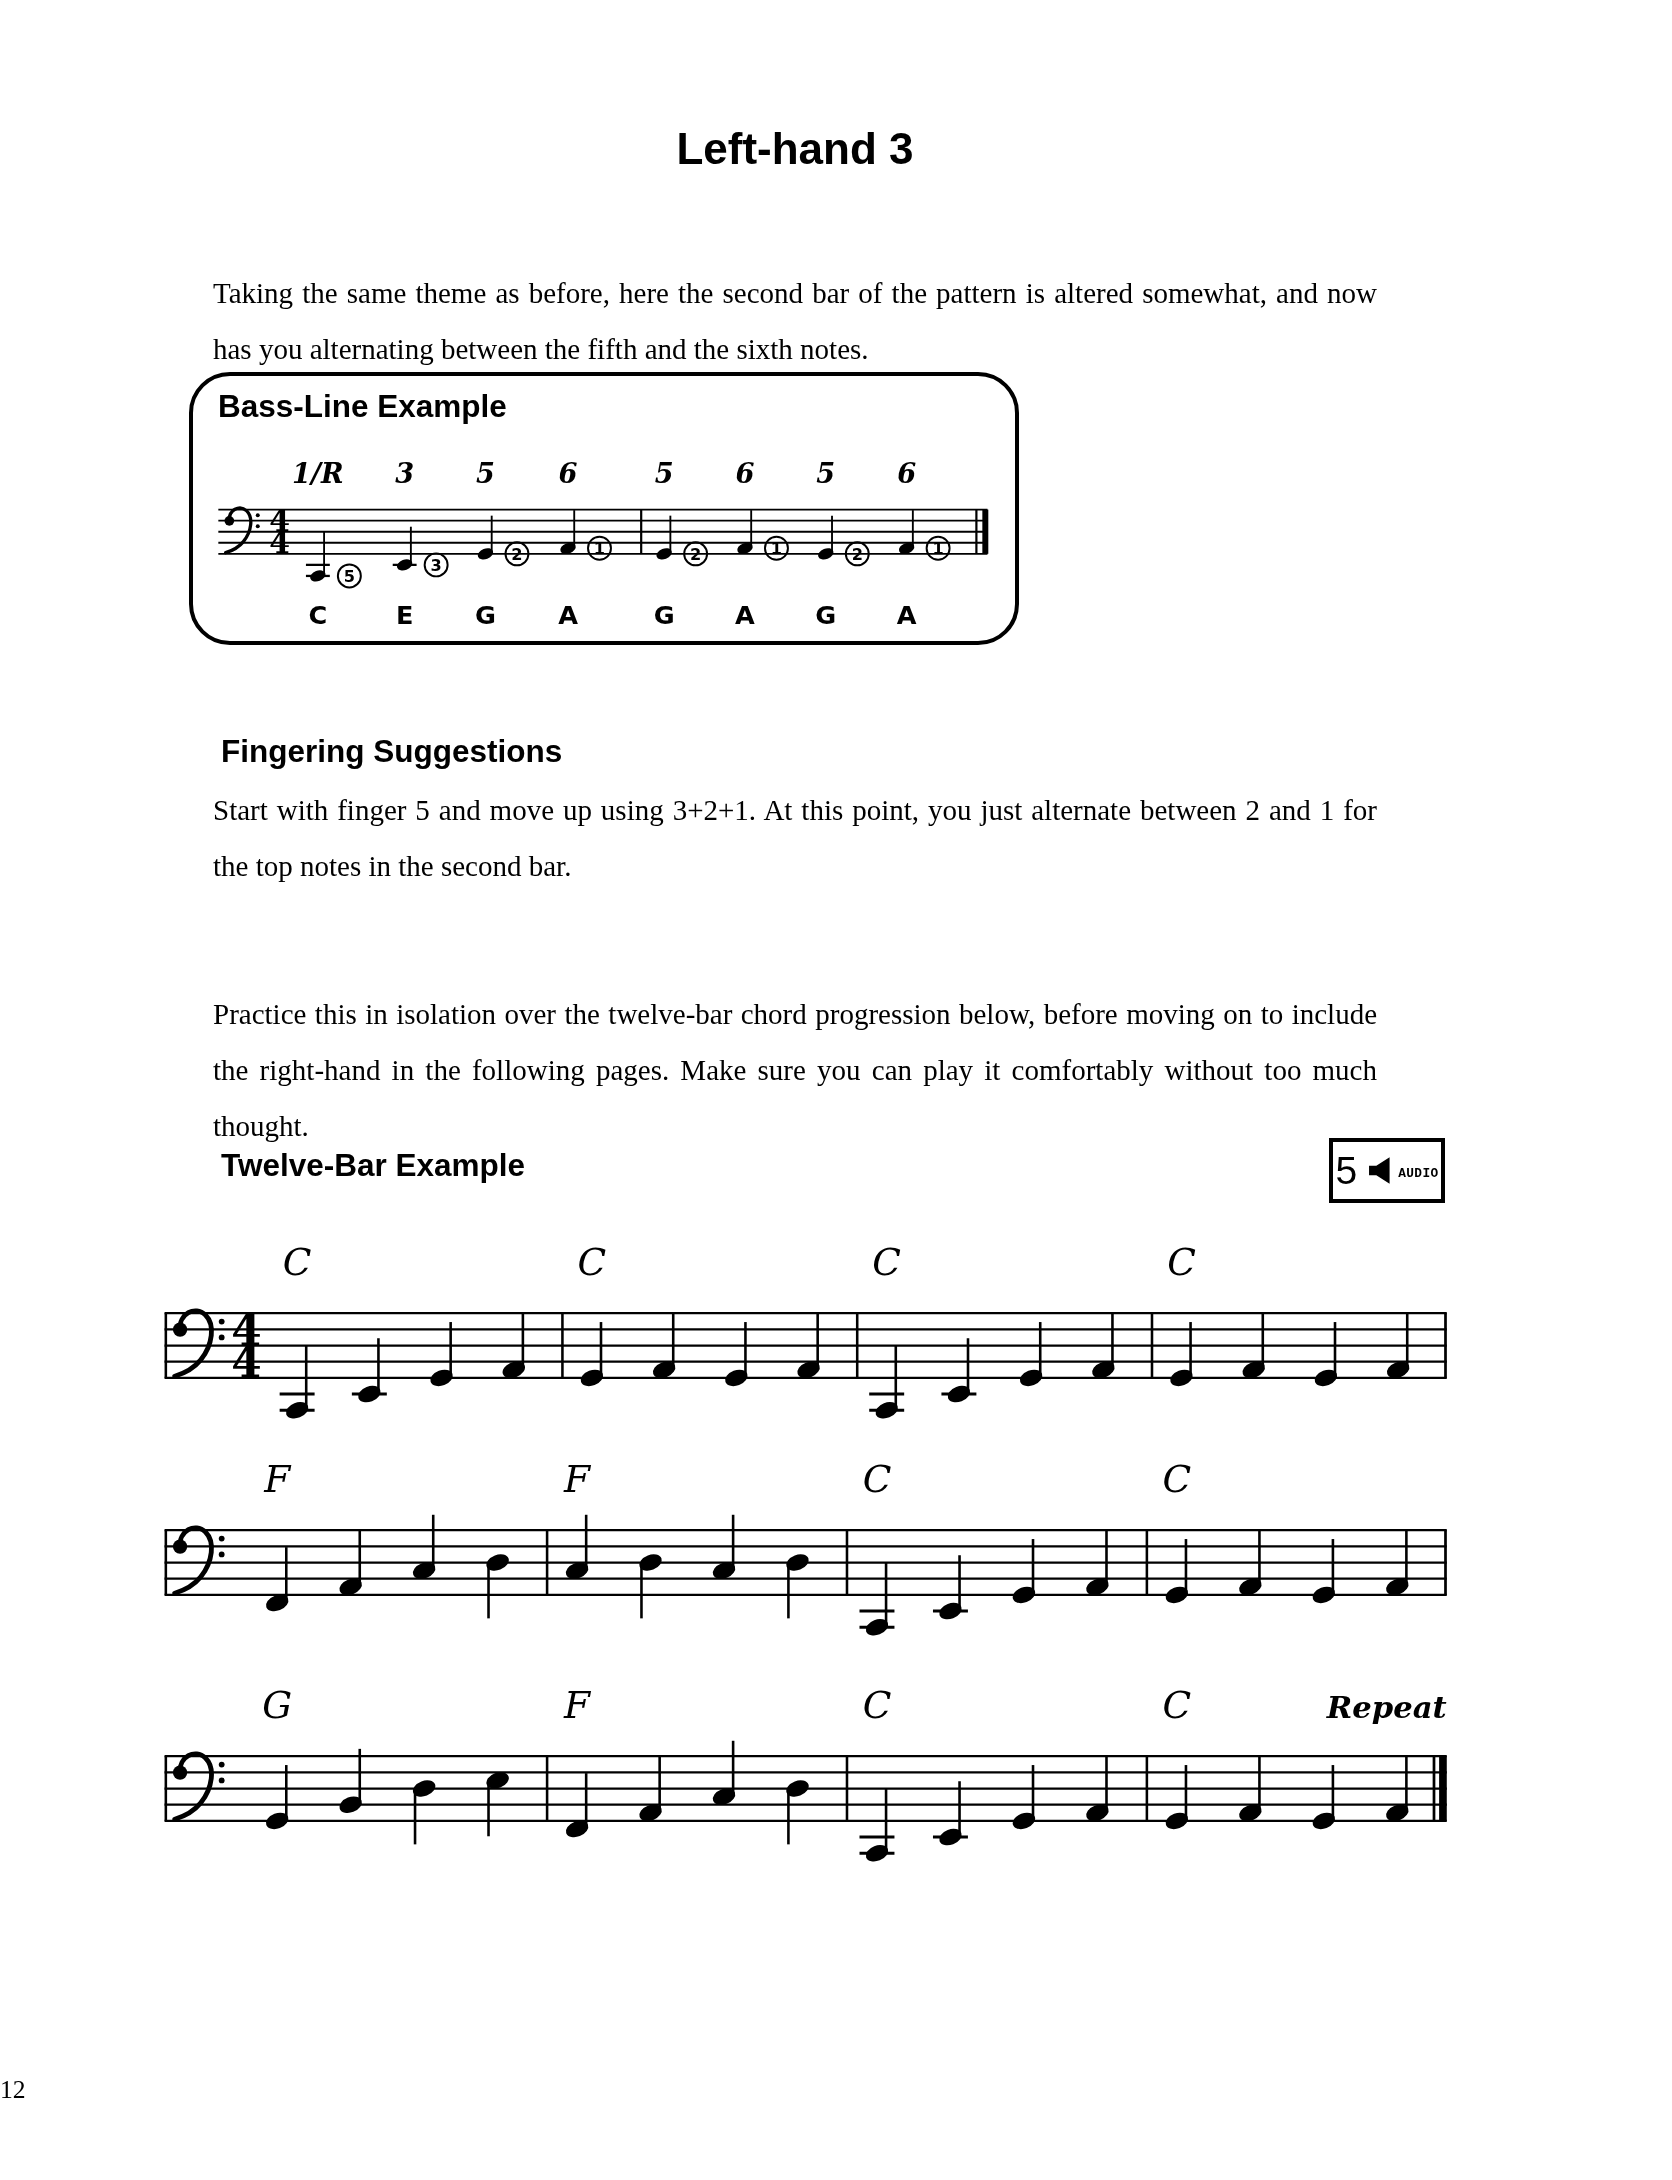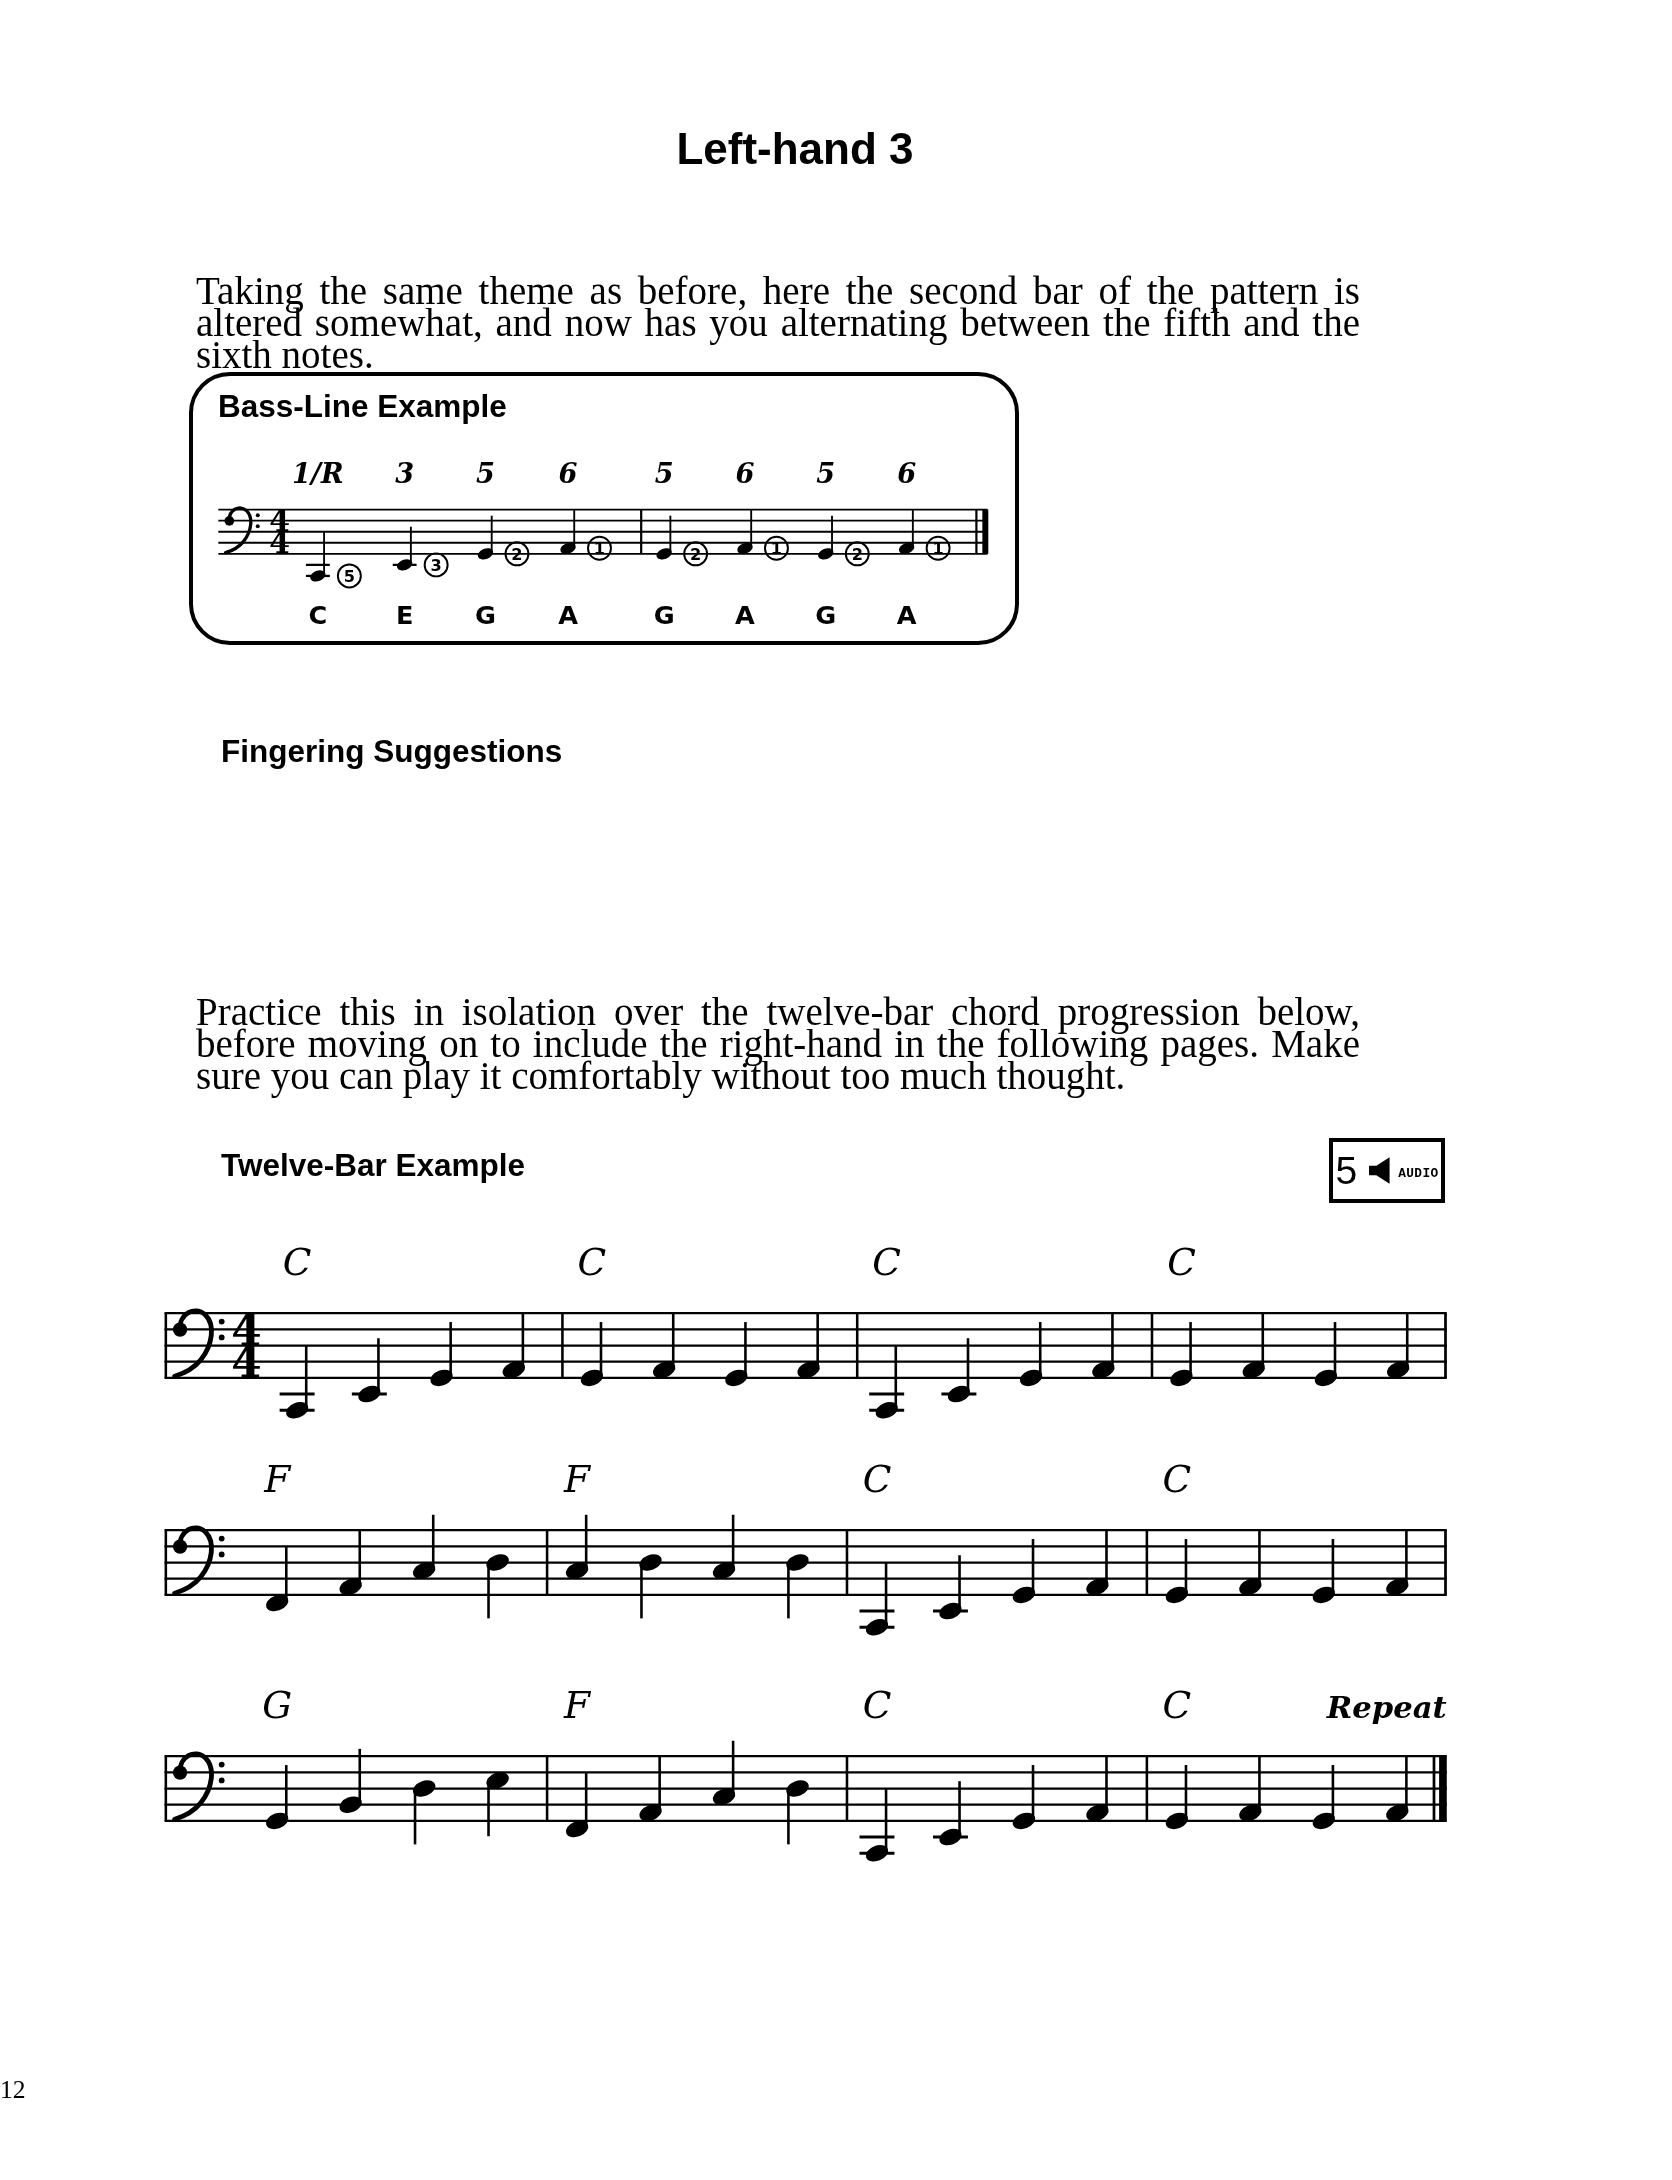--- a/index.html
+++ b/index.html
@@ -1,20 +1,20 @@
 <!DOCTYPE html>
 <html style="font-size:13.6px"><head>
 <meta charset="utf-8">
 <style>
   html,body{margin:0;padding:0;background:#ffffff;}
   .page{position:relative;width:1545px;height:2181px;background:#ffffff;overflow:hidden;
         font-family:"Liberation Serif",serif;color:#000;}
   .title{position:absolute;left:213px;top:95px;width:1164px;text-align:center;
          font-family:"Liberation Sans",sans-serif;font-weight:bold;font-size:44px;}
-  .body-par{position:absolute;left:196px;width:1164px;font-size:39px;line-height:32px;
+  .body-par{position:absolute;left:213px;width:1164px;font-size:29px;line-height:56px;
             text-align:justify;}
   .heading{position:absolute;left:213px;font-family:"Liberation Sans",sans-serif;
            font-weight:bold;font-size:31.5px;line-height:1;margin-left:8px;}
   .bass-box{position:absolute;left:189px;top:372px;width:830px;height:273px;
             border:4.3px solid #000;border-radius:41px;box-sizing:border-box;}
   .bass-box h2{position:absolute;left:25px;top:12px;margin:0;
                font-family:"Liberation Sans",sans-serif;font-weight:bold;font-size:31.5px;}
   .bass-box svg{position:absolute;left:0;top:0;}
   .system{position:absolute;left:162px;}
   .audio-badge{position:absolute;left:1329px;top:1138px;width:116px;height:65px;
@@ -108,20 +108,21 @@
         <circle cx="875" cy="202.5" r="13.5" fill="none" stroke="#000" stroke-width="2.3"></circle>
         <text x="875" y="209.5" class="finger" text-anchor="middle">1</text>
         <text x="838" y="292" class="note-letter" text-anchor="middle">A</text>
         <line x1="526" y1="157" x2="526" y2="209" stroke="#000" stroke-width="2.6"></line>
         <line x1="920" y1="157" x2="920" y2="209" stroke="#000" stroke-width="2.6"></line>
         <rect x="927" y="157" width="7" height="52" fill="#000"></rect>
       </svg>
   </div>
 
   <h3 class="heading" style="top:704px;">Fingering Suggestions</h3>
+  <p class="body-par" style="top:753px;">Start with finger 5 and move up using 3+2+1. At this point, you just alternate between 2 and 1 for the top notes in the second bar.</p>
 
   <p class="body-par" style="top:957px;">Practice this in isolation over the twelve-bar chord progression below, before moving on to include the right-hand in the following pages. Make sure you can play it comfortably without too much thought.</p>
 
   <h3 class="heading" style="top:1118px;">Twelve-Bar Example</h3>
 
   <div class="audio-badge">
     <span class="num">5</span>
     <svg width="29" height="27" viewBox="0 0 48 44">
       <polygon points="44,0 44,44 22,30 10,30 10,14 22,14" fill="#000"></polygon>
     </svg>

